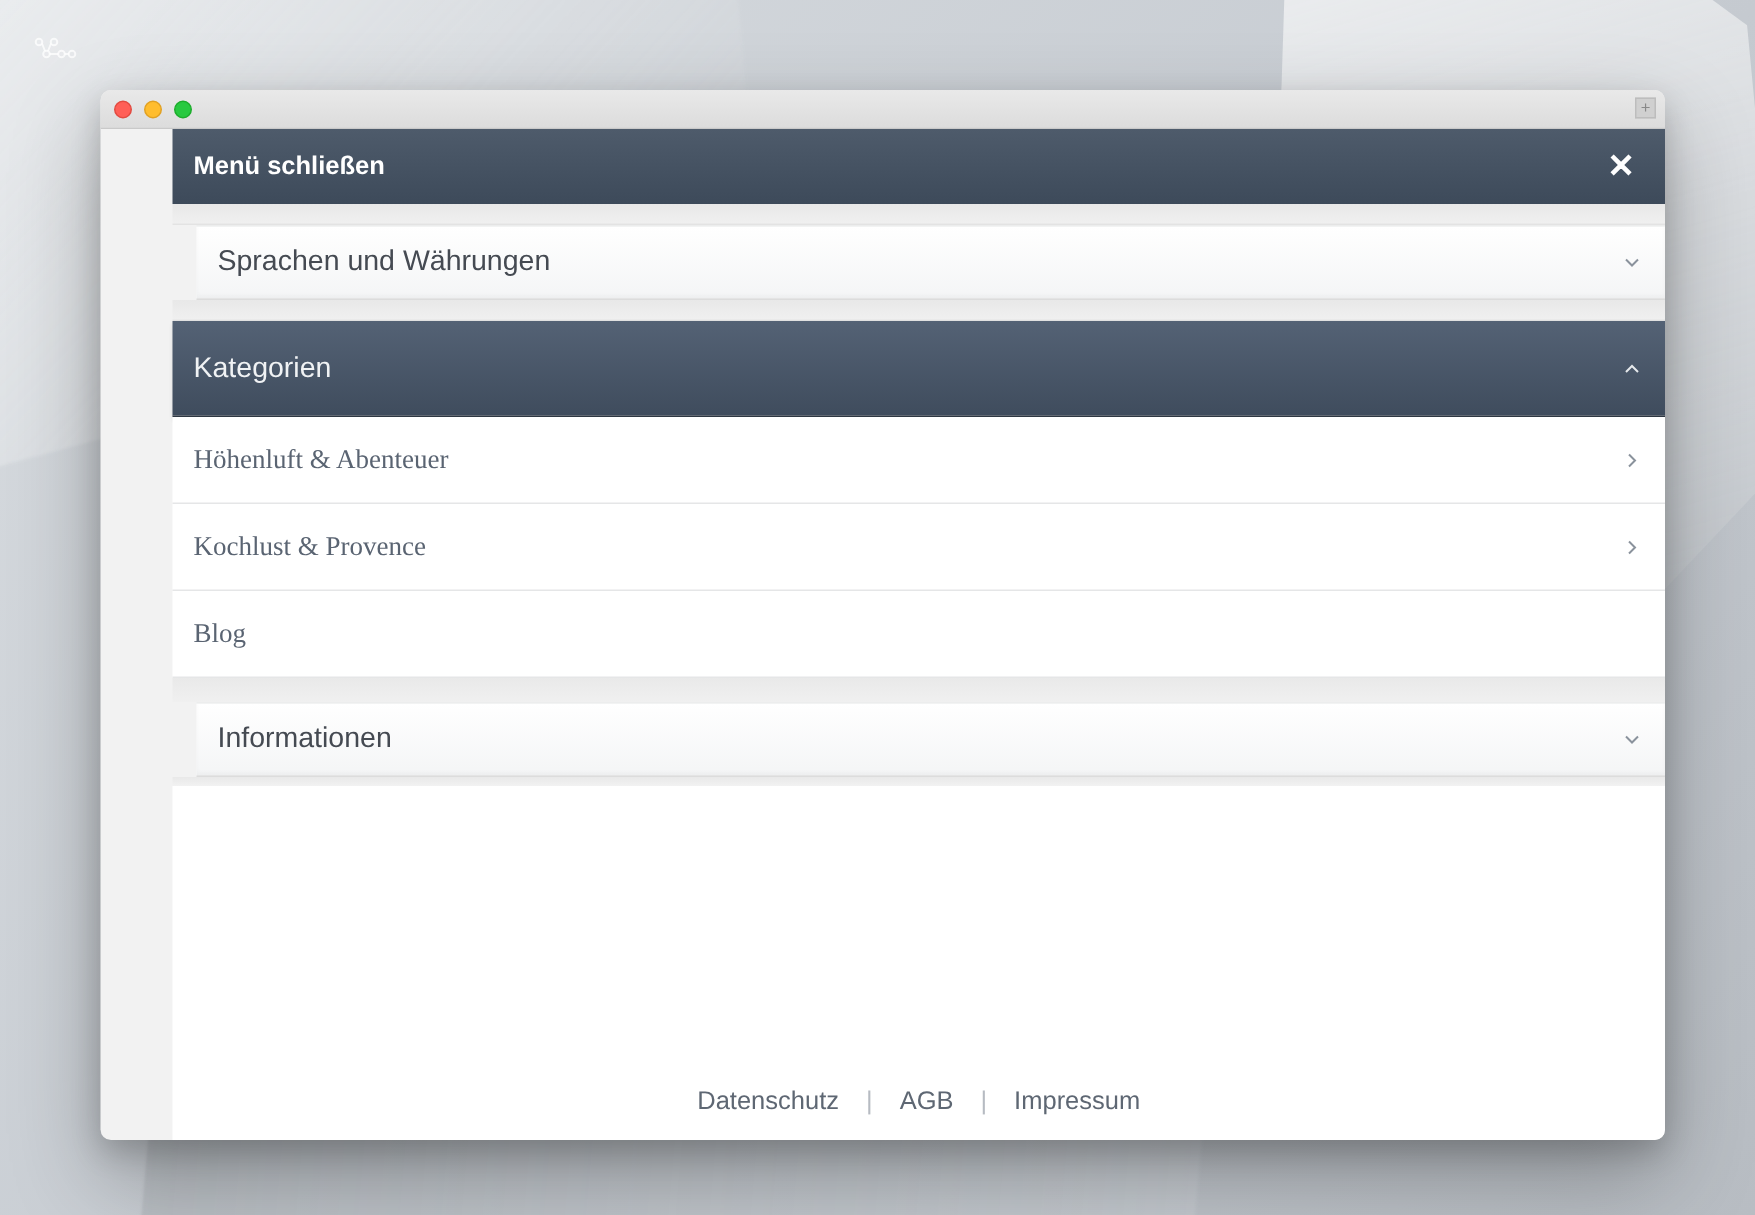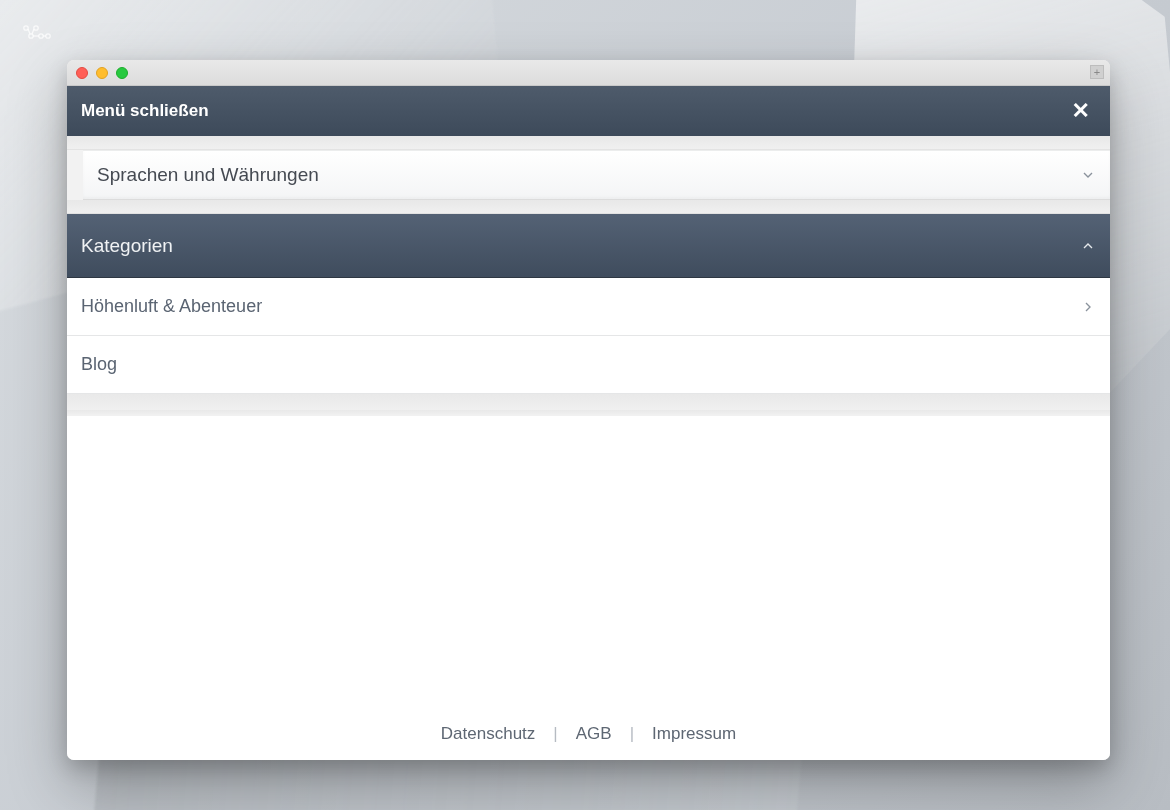--- a/index.html
+++ b/index.html
@@ -72,21 +72,21 @@
     .dot.yellow { background: #ffbd2e; border: 0.5px solid #e1a123; }
     .dot.green { background: #28c940; border: 0.5px solid #1dad2c; }
     .titlebar-right {
       position: absolute; right: 6px; top: 5px;
       width: 14px; height: 14px;
       background: #d0d0d0; border: 1px solid #bdbdbd;
       display: flex; align-items: center; justify-content: center;
       color: #888; font-size: 11px; line-height: 1;
     }
 
-    .content { flex: 1; display: flex; flex-direction: column; }
+    .content { flex: 1; display: flex; flex-direction: column; padding-left: 48px; }
 
     
     .menu-header {
       height: 50px;
       background: linear-gradient(#4e5b6b, #3d4a5a);
       color: #fff;
       display: flex;
       align-items: center;
       justify-content: space-between;
       padding: 0 14px;
@@ -133,20 +133,21 @@
       box-shadow: 0 2px 3px rgba(0,0,0,0.12);
       cursor: pointer;
     }
     .item-row {
       height: 58px;
       background: #ffffff;
       border-bottom: 1px solid #e5e6e7;
       color: #5a6472;
       font-size: 18px;
       cursor: pointer;
+      font-family: Liberation Serif, serif;
     }
 
     .chev {
       color: #8a929c;
       display: inline-flex;
     }
     .cat-header .chev { color: #e6e9ec; }
     .chev svg { width: 16px; height: 16px; stroke: currentColor; stroke-width: 2; fill: none; }
 
     .gap-after-cats {
@@ -235,26 +236,42 @@
 
     <div class="item-row">
       <span>Höhenluft &amp; Abenteuer</span>
       <span class="chev">
         <svg viewBox="0 0 24 24">
             <polyline points="9 6 15 12 9 18"></polyline>
           </svg>
       </span>
     </div>
     <div class="item-row">
+      <span>Kochlust &amp; Provence</span>
+      <span class="chev">
+        <svg viewBox="0 0 24 24">
+            <polyline points="9 6 15 12 9 18"></polyline>
+          </svg>
+      </span>
+    </div>
+    <div class="item-row">
       <span>Blog</span>
       <span></span>
     </div>
 
     <div class="gap-after-cats"></div>
 
+    <div class="section-row">
+      <span>Informationen</span>
+      <span class="chev">
+        <svg viewBox="0 0 24 24">
+            <polyline points="6 9 12 15 18 9"></polyline>
+          </svg>
+      </span>
+    </div>
 
     <div class="bottom-shadow"></div>
     <div class="body-fill"></div>
 
     <div class="footer-links">
       <a>Datenschutz</a>
       <span class="footer-sep">|</span>
       <a>AGB</a>
       <span class="footer-sep">|</span>
       <a>Impressum</a>

